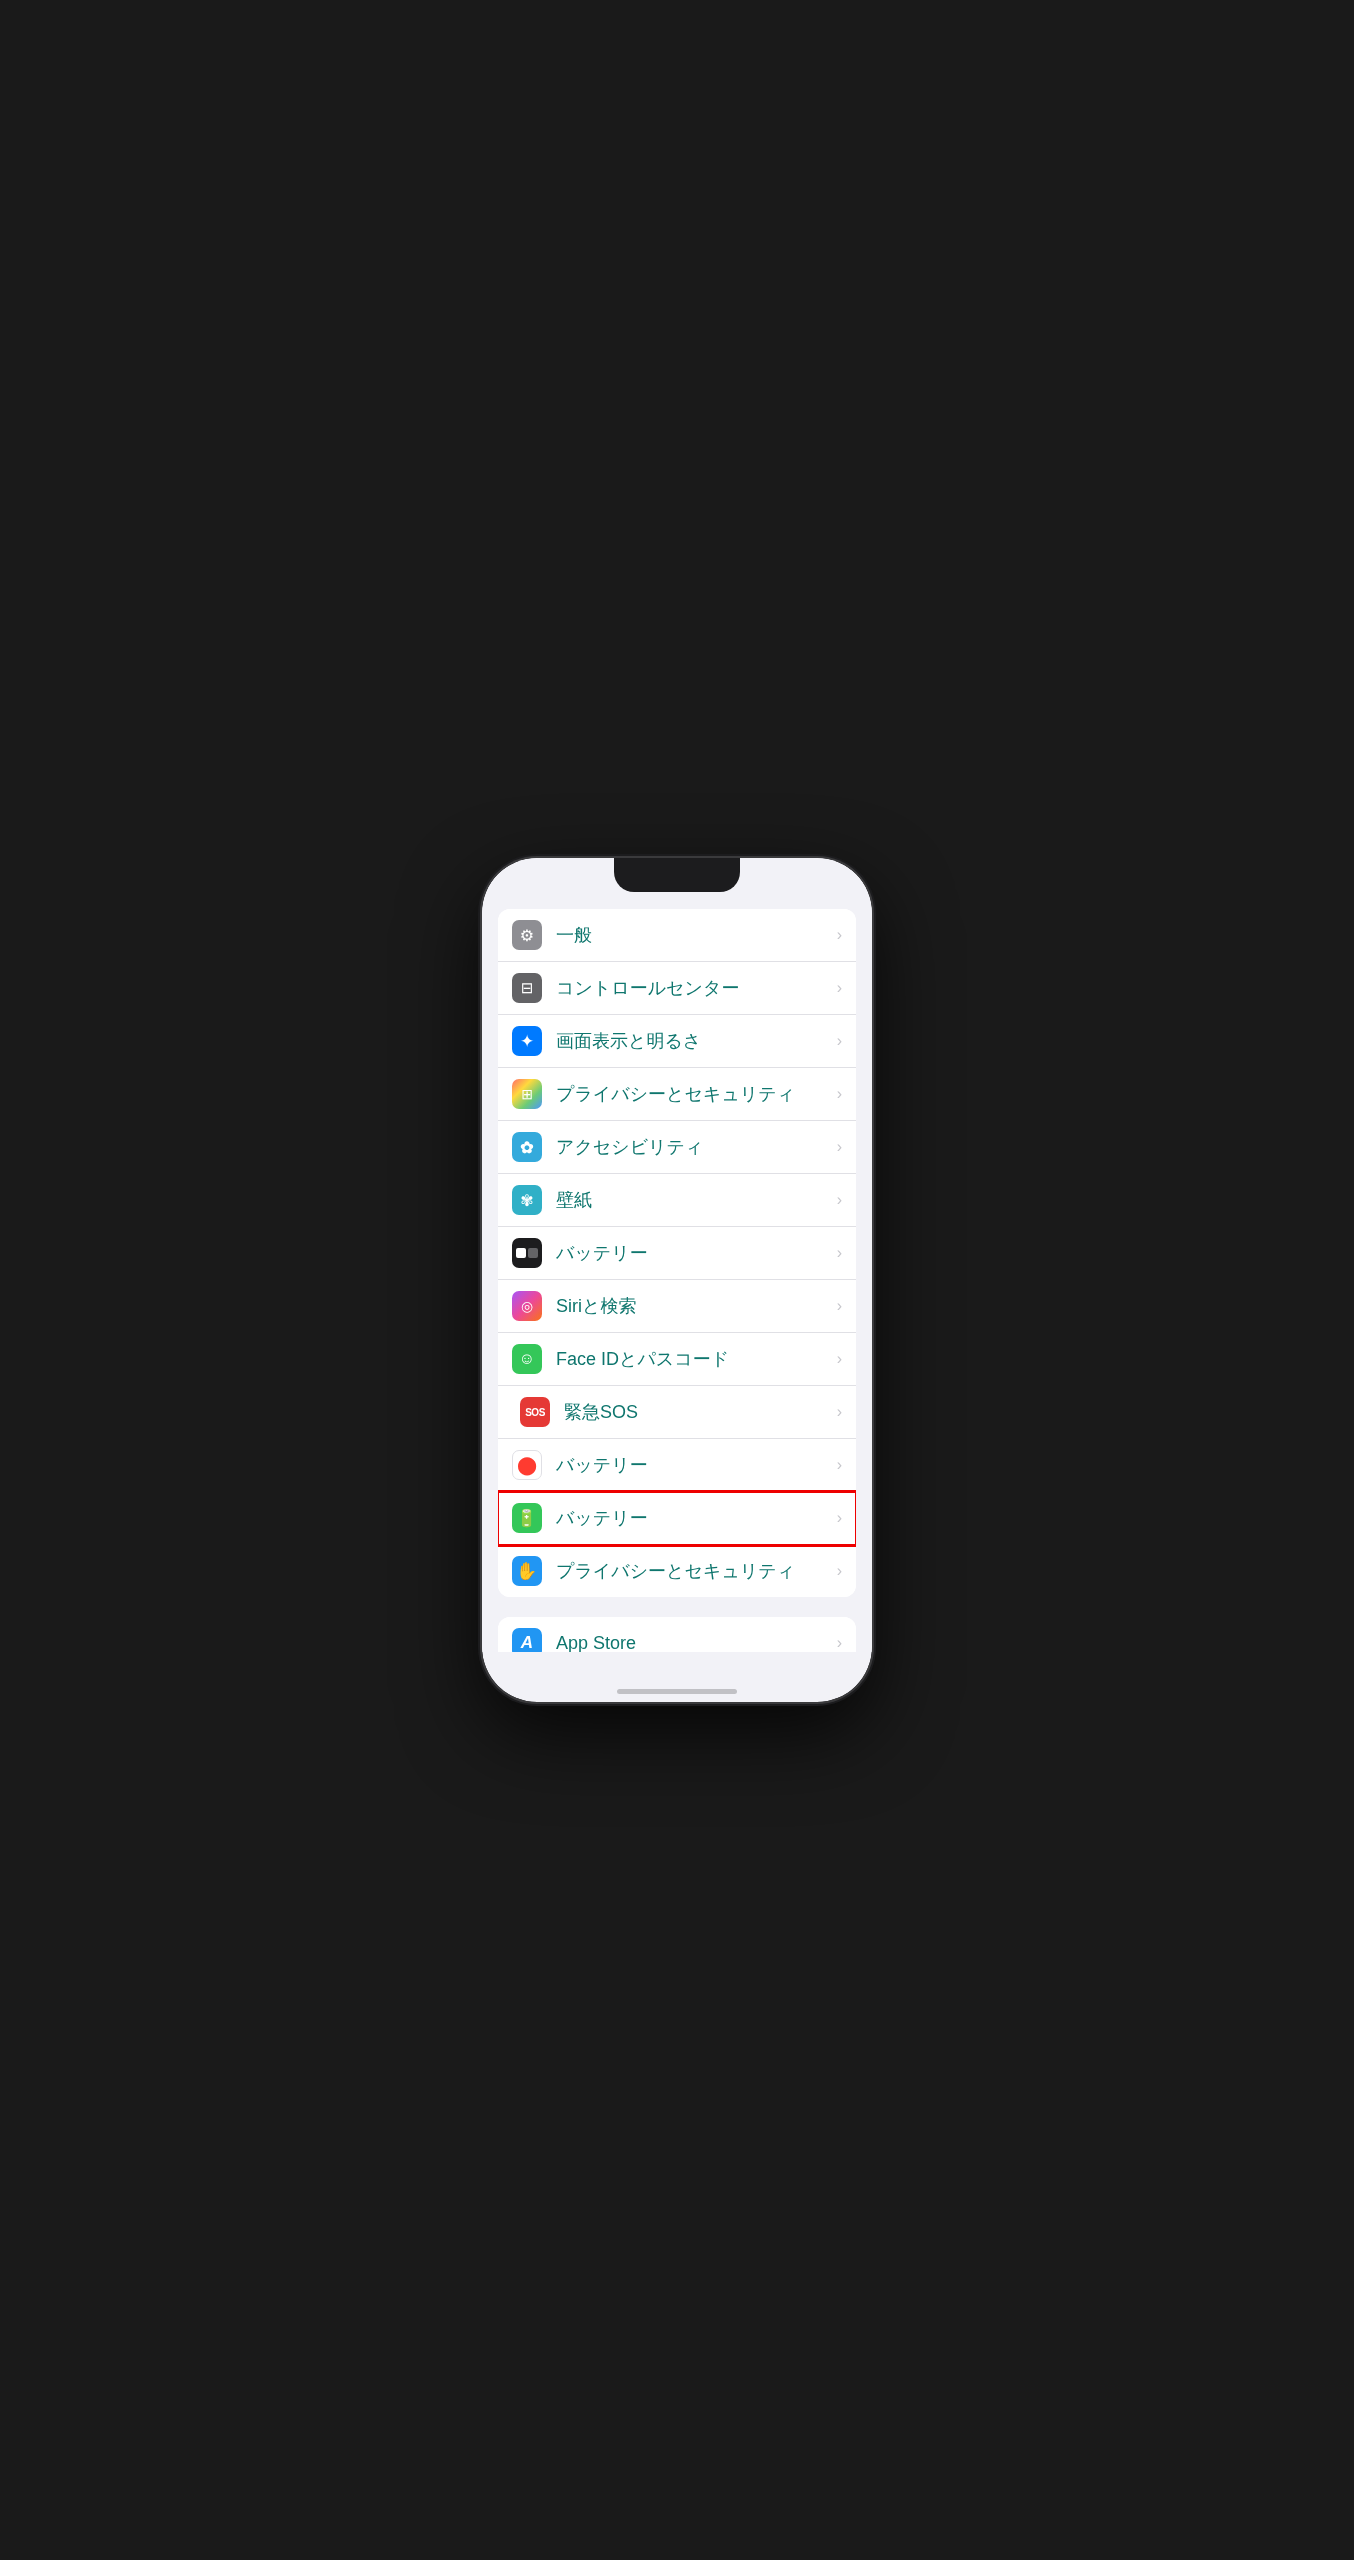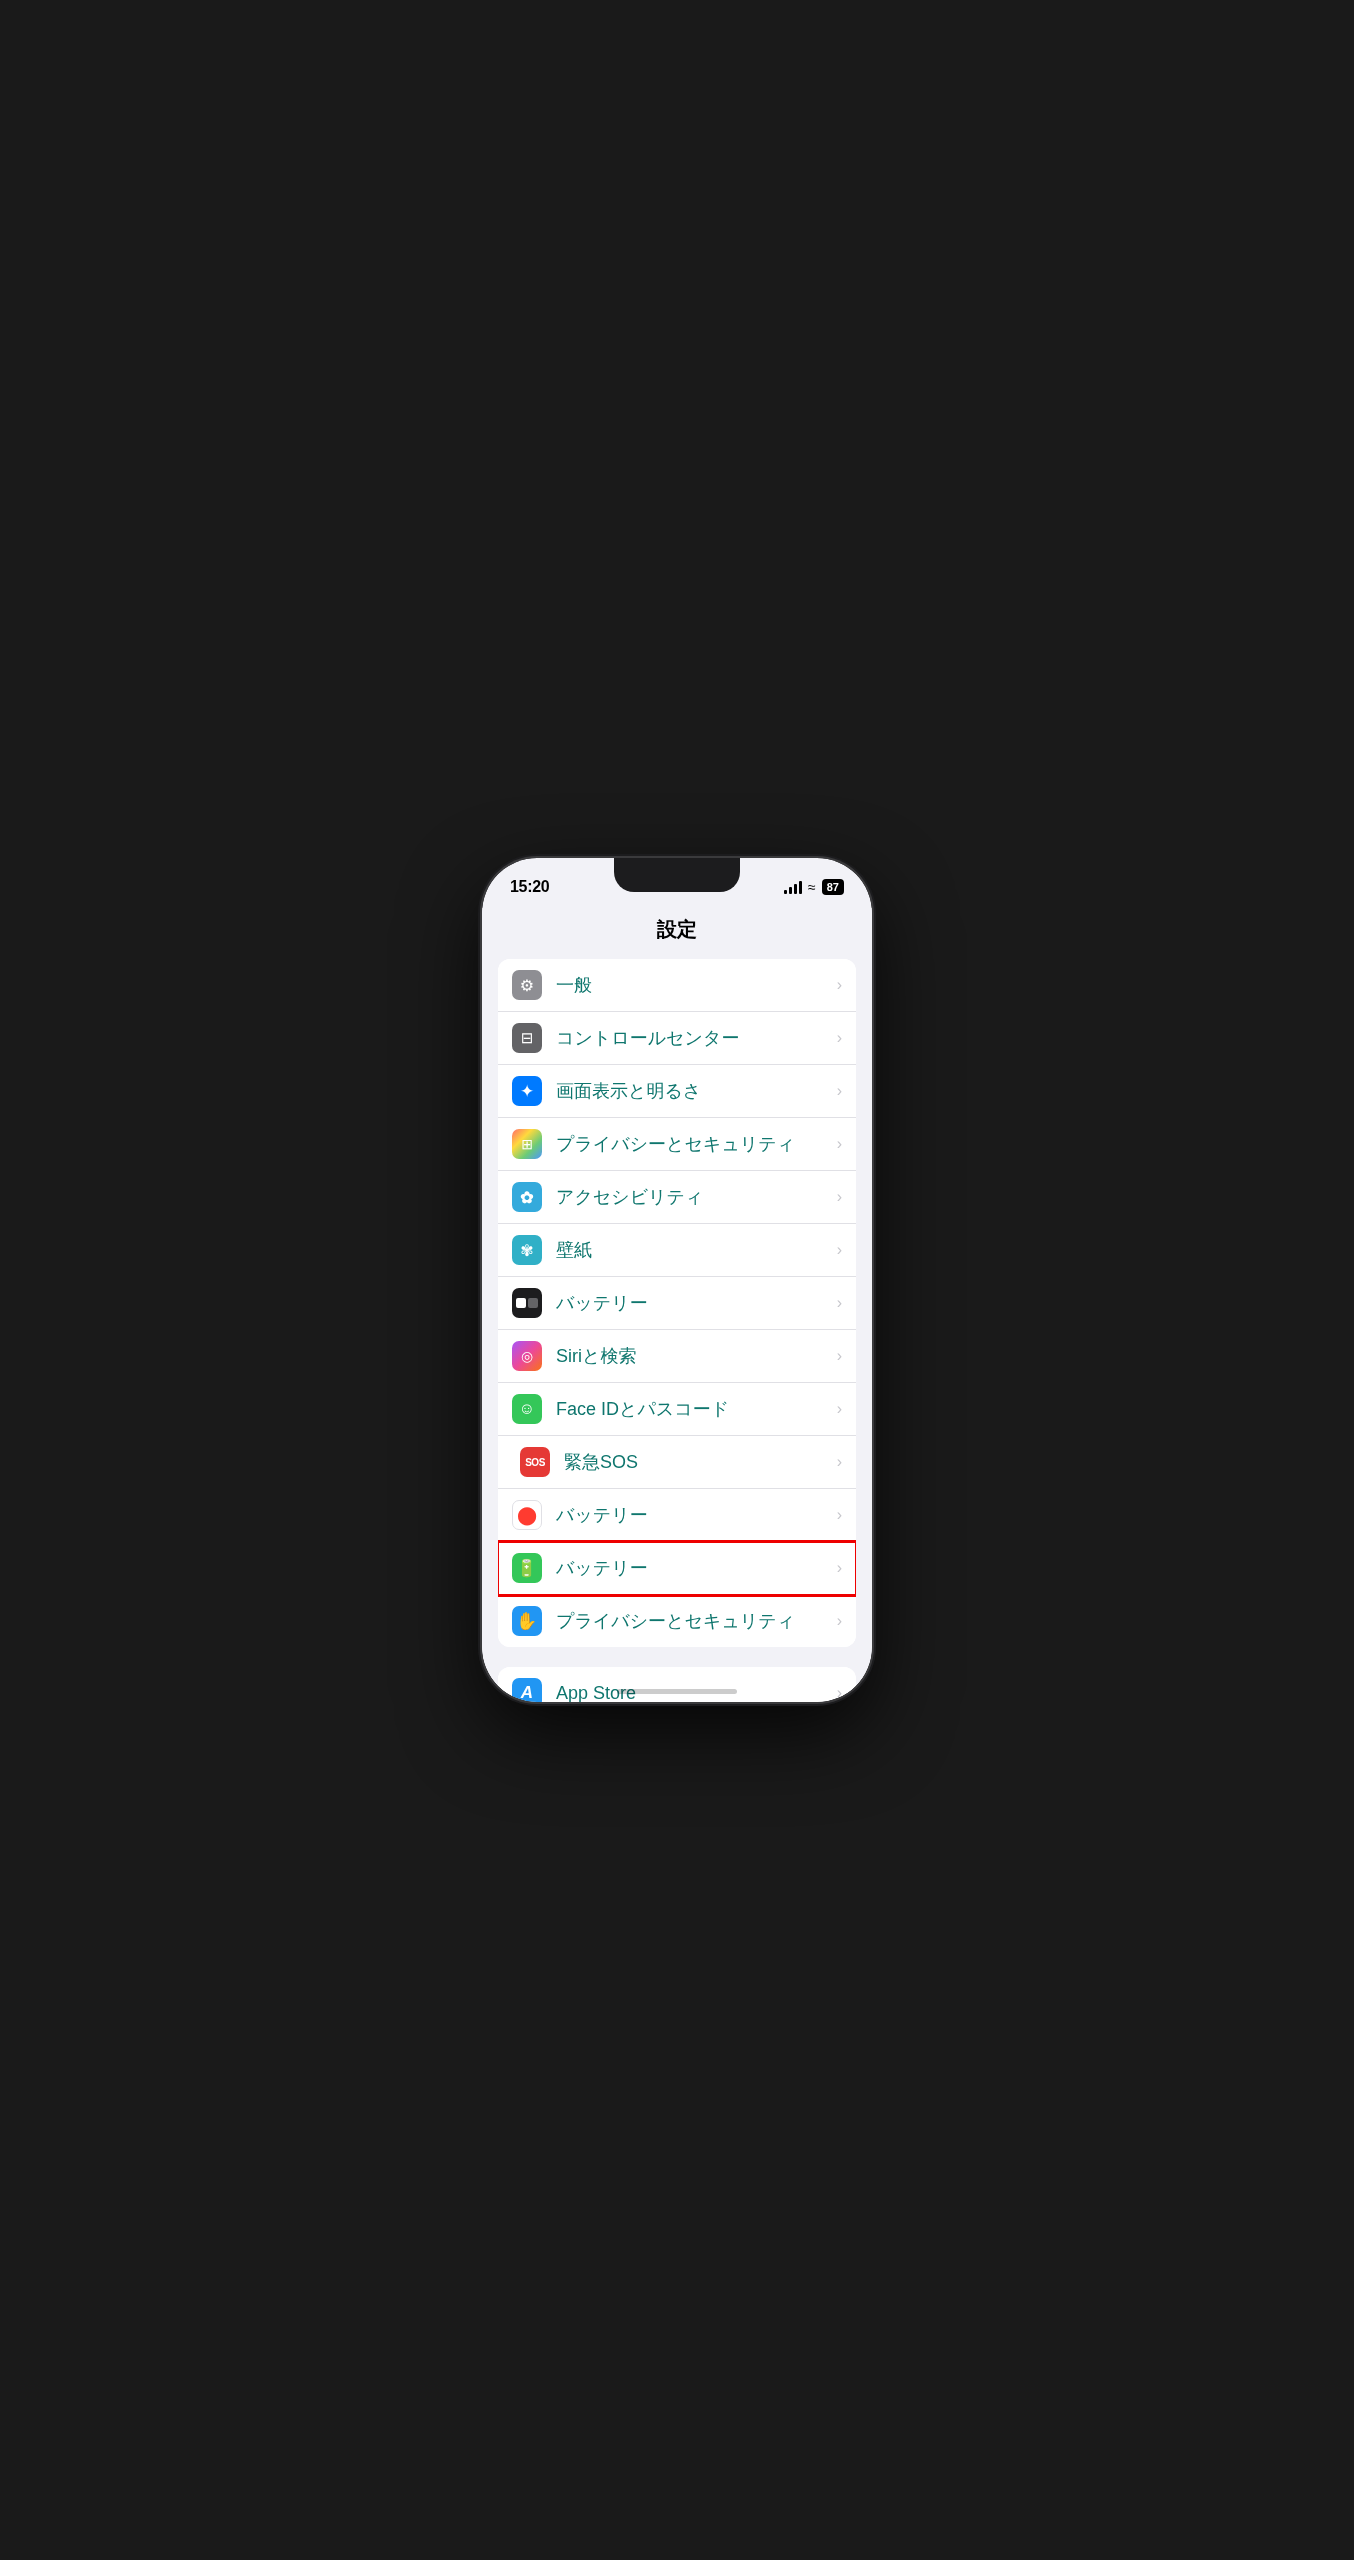--- a/index.html
+++ b/index.html
@@ -195,35 +195,20 @@
       opacity: 0.2;
     }
   </style>
 </head>
 <body>
 
 <div class="phone-outer">
   <div class="phone-screen">
     <div class="notch"></div>
 
-    <div class="status-bar">
-      <span class="status-time">15:20</span>
-      <div class="status-icons">
-        <div class="signal-bars">
-          <div class="signal-bar" style="height:4px"></div>
-          <div class="signal-bar" style="height:7px"></div>
-          <div class="signal-bar" style="height:10px"></div>
-          <div class="signal-bar" style="height:13px"></div>
-        </div>
-        <span class="wifi-icon">≈</span>
-        <div class="battery-status">
-          <span class="battery-box">87</span>
-        </div>
-      </div>
-    </div>
 
     <div class="settings-content">
 
       <div class="page-title">設定</div>
 
       <div class="settings-group">
 
         <div class="settings-item">
           <div class="item-icon bg-gray">
             <span style="font-size:16px;">⚙</span>

